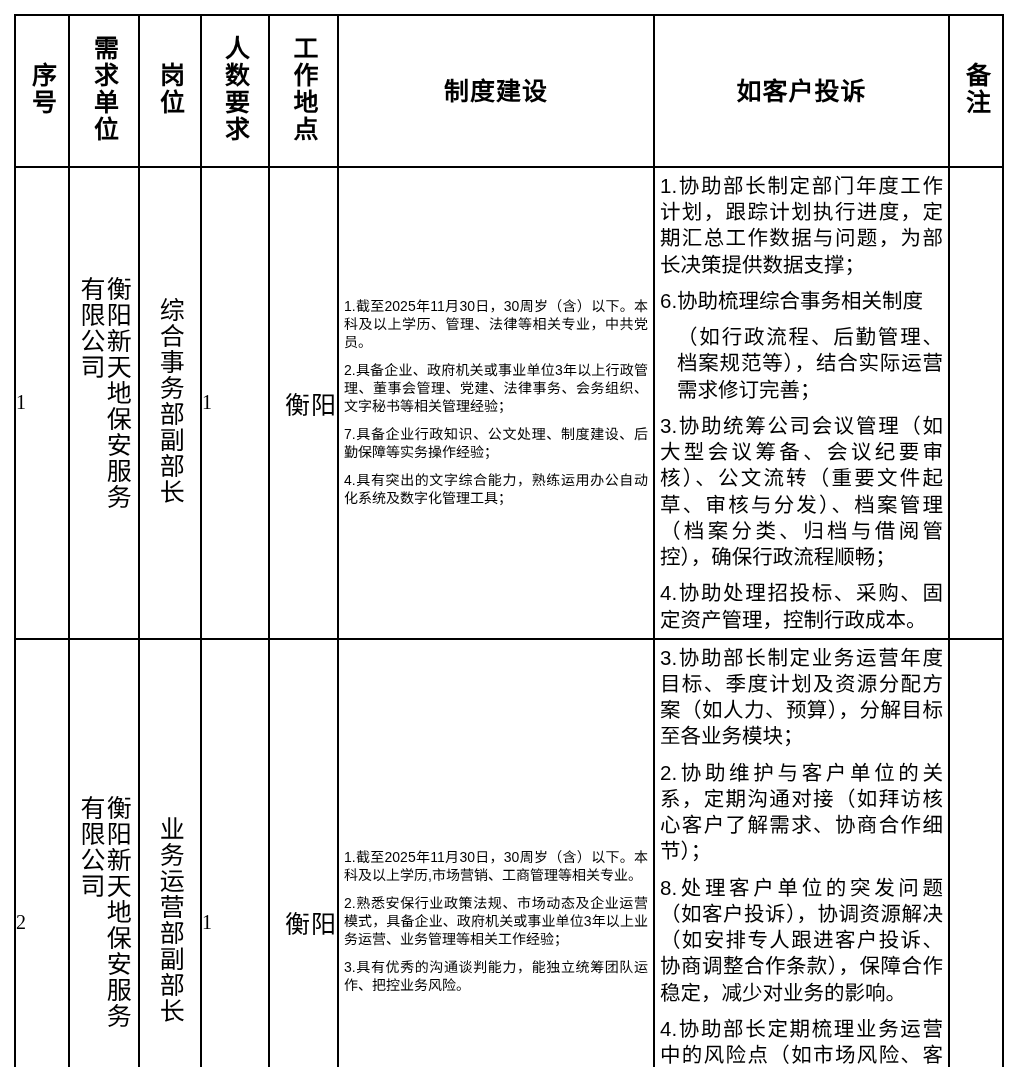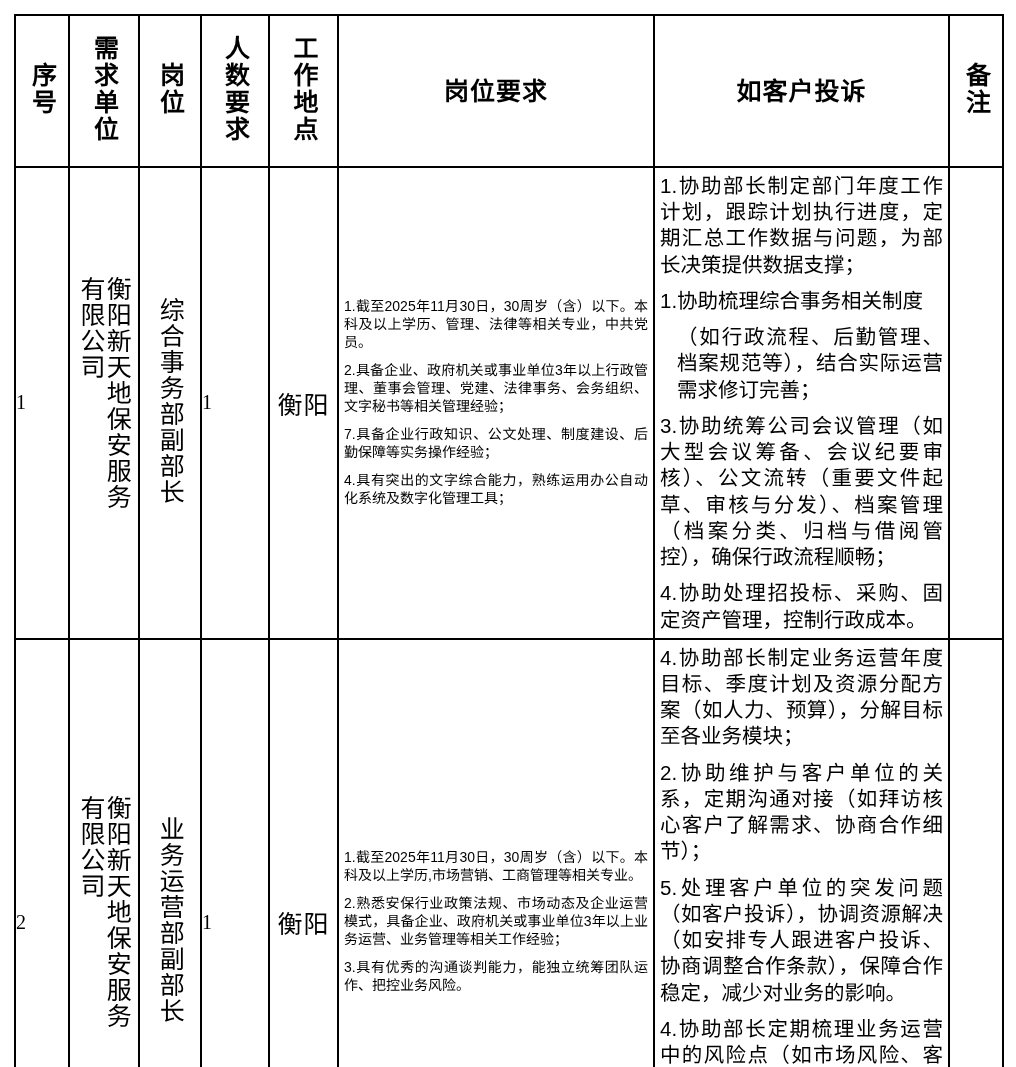--- a/index.html
+++ b/index.html
@@ -102,21 +102,21 @@
   .v-text.post  { max-height: 330px; }
 
   .cell-count {
     text-align: left;
     vertical-align: middle;
     font-size: 20px;
     padding-left: 5px;
     font-family: "Liberation Serif", "DejaVu Serif", serif;
   }
   .cell-place {
-    text-align: center;
+    text-align: right;
     vertical-align: middle;
     font-size: 25px;
     letter-spacing: 1px;
   }
 
   .cell-text {
     vertical-align: middle;
     font-size: 14px;
     line-height: 1.28;
     padding: 3px 2px 3px 3px;
@@ -166,21 +166,21 @@
         <th class="head-cell">
           <span class="head-v">岗位</span>
         </th>
         <th class="head-cell">
           <span class="head-v">人数要求</span>
         </th>
         <th class="head-cell">
           <span class="head-v">工作地点</span>
         </th>
         <th class="head-cell">
-          <div class="head-h">岗位要求</div>
+          <div class="head-h">制度建设</div>
         </th>
         <th class="head-cell">
           <div class="head-h">如客户投诉</div>
         </th>
         <th class="head-cell">
           <span class="head-v">备注</span>
         </th>
       </tr>
     </thead>
 
@@ -197,21 +197,21 @@
         <td class="cell-count">1</td>
         <td class="cell-place">衡阳</td>
         <td class="cell-text req">
             <p>1.截至2025年11月30日，30周岁（含）以下。本科及以上学历、管理、法律等相关专业，中共党员。</p>
             <p>2.具备企业、政府机关或事业单位3年以上行政管理、董事会管理、党建、法律事务、会务组织、文字秘书等相关管理经验；</p>
             <p>7.具备企业行政知识、公文处理、制度建设、后勤保障等实务操作经验；</p>
             <p>4.具有突出的文字综合能力，熟练运用办公自动化系统及数字化管理工具；</p>
           </td>
         <td class="cell-text duty">
             <p>1.协助部长制定部门年度工作计划，跟踪计划执行进度，定期汇总工作数据与问题，为部长决策提供数据支撑；</p>
-            <p>1.协助梳理综合事务相关制度</p>
+            <p>6.协助梳理综合事务相关制度</p>
             <p class="indent">（如行政流程、后勤管理、档案规范等），结合实际运营需求修订完善；</p>
             <p>3.协助统筹公司会议管理（如大型会议筹备、会议纪要审核）、公文流转（重要文件起草、审核与分发）、档案管理（档案分类、归档与借阅管控），确保行政流程顺畅；</p>
             <p>4.协助处理招投标、采购、固定资产管理，控制行政成本。</p>
           </td>
         <td class="cell-remark"></td>
       </tr>
 
       <tr class="body-row-2">
         <td class="cell-seq">2</td>
         <td class="cell-center-v">
@@ -221,23 +221,23 @@
           <span class="v-text post">业务运营部副部长</span>
         </td>
         <td class="cell-count">1</td>
         <td class="cell-place">衡阳</td>
         <td class="cell-text req">
             <p>1.截至2025年11月30日，30周岁（含）以下。本科及以上学历,市场营销、工商管理等相关专业。</p>
             <p>2.熟悉安保行业政策法规、市场动态及企业运营模式，具备企业、政府机关或事业单位3年以上业务运营、业务管理等相关工作经验；</p>
             <p>3.具有优秀的沟通谈判能力，能独立统筹团队运作、把控业务风险。</p>
           </td>
         <td class="cell-text duty">
-            <p>4.协助部长制定业务运营年度目标、季度计划及资源分配方案（如人力、预算），分解目标至各业务模块；</p>
+            <p>3.协助部长制定业务运营年度目标、季度计划及资源分配方案（如人力、预算），分解目标至各业务模块；</p>
             <p>2.协助维护与客户单位的关系，定期沟通对接（如拜访核心客户了解需求、协商合作细节）；</p>
-            <p>5.处理客户单位的突发问题（如客户投诉），协调资源解决（如安排专人跟进客户投诉、协商调整合作条款），保障合作稳定，减少对业务的影响。</p>
+            <p>8.处理客户单位的突发问题（如客户投诉），协调资源解决（如安排专人跟进客户投诉、协商调整合作条款），保障合作稳定，减少对业务的影响。</p>
             <p>4.协助部长定期梳理业务运营中的风险点（如市场风险、客户风险、合规风险），制定风险应对预案（如客户流失时的挽回策略、合规风险的规避措施），更新预案，降低业务损失。</p>
           </td>
         <td class="cell-remark"></td>
       </tr>
 
     </tbody>
   </table>
 
 </div>
 

